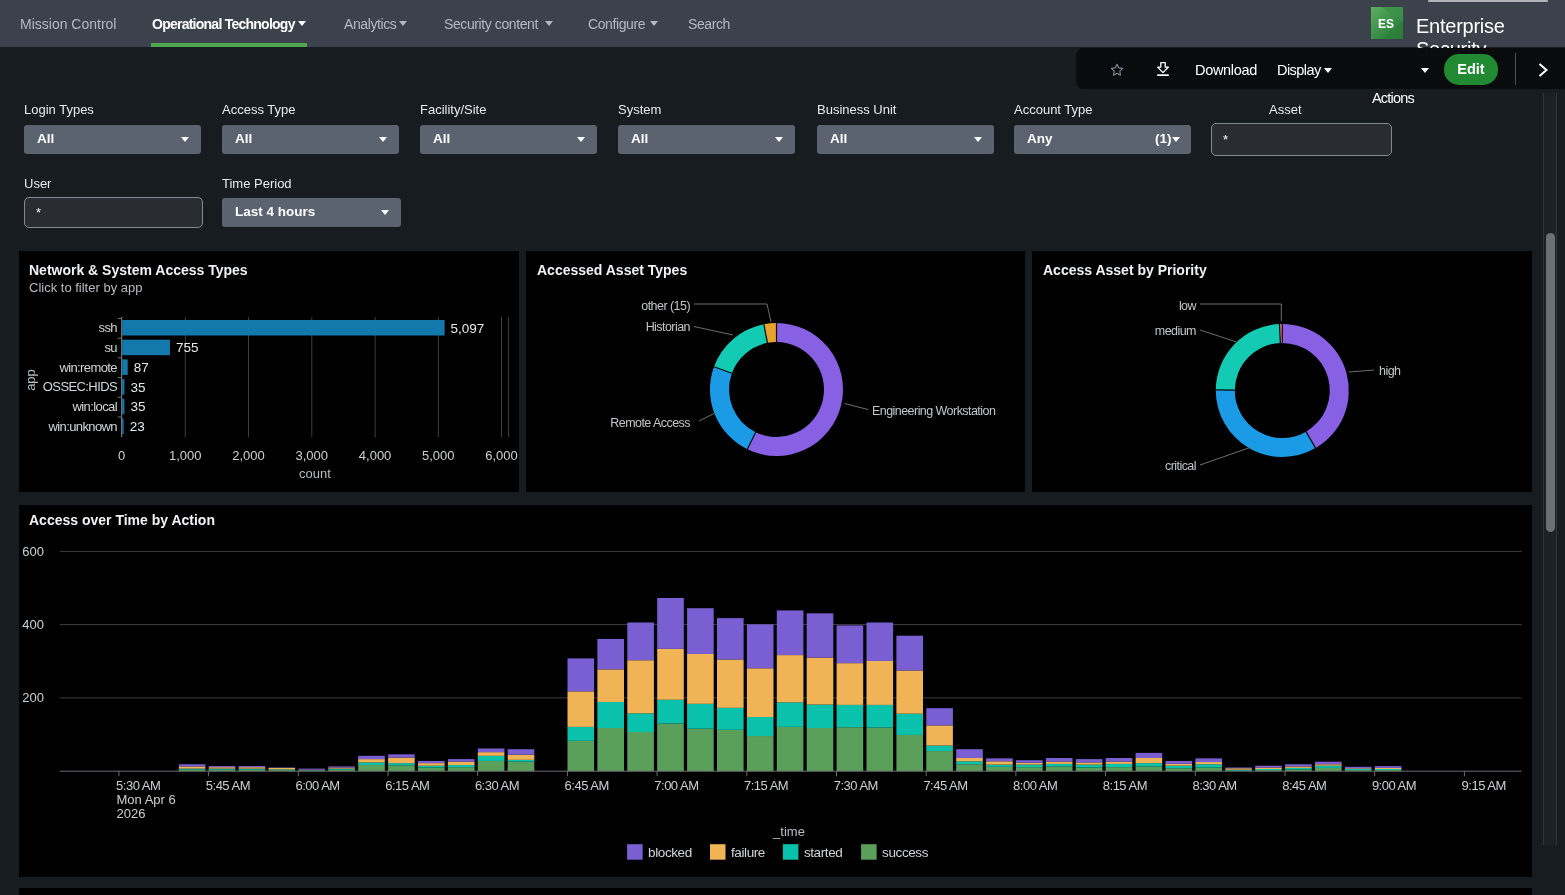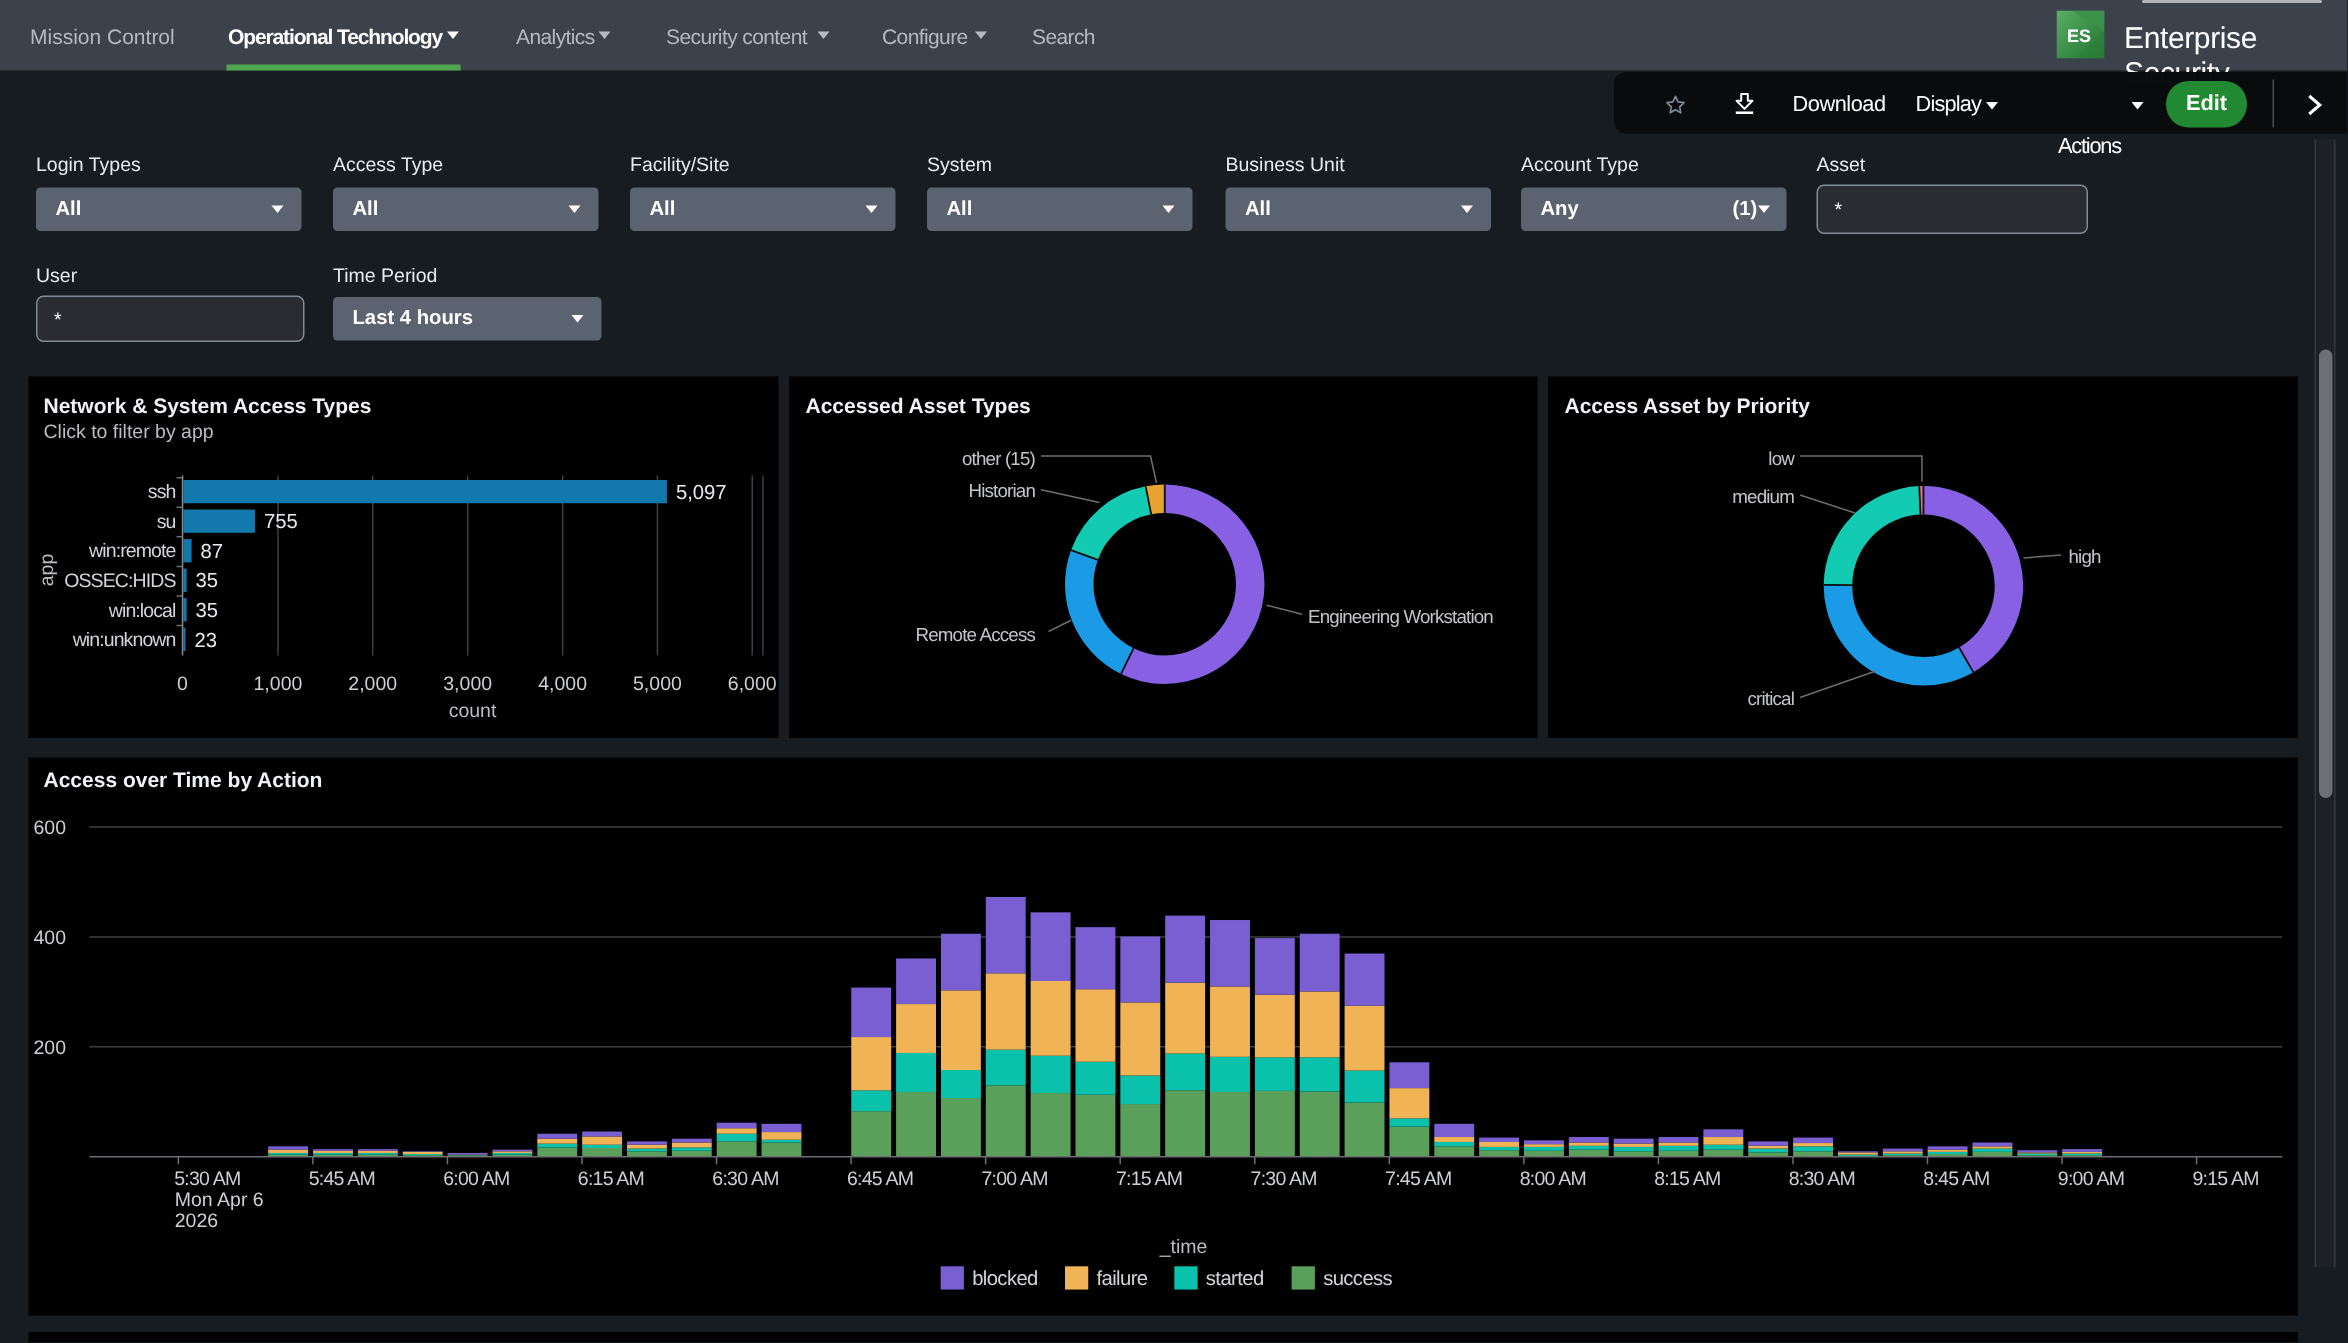--- a/index.html
+++ b/index.html
@@ -56,21 +56,21 @@
 <div class="abs" style="left:1515px;top:53px;width:1px;height:32px;background:#4a4e52;"></div>
 <svg class="abs" style="left:1535px;top:62px;" width="16" height="16" viewBox="0 0 16 16">
 <path d="M4.5 2 L11.5 8 4.5 14" fill="none" stroke="#fff" stroke-width="2"></path>
     </svg>
 <div class="flabel" style="left:24px;top:102px;">Login Types</div>
 <div class="flabel" style="left:222px;top:102px;">Access Type</div>
 <div class="flabel" style="left:420px;top:102px;">Facility/Site</div>
 <div class="flabel" style="left:618px;top:102px;">System</div>
 <div class="flabel" style="left:817px;top:102px;">Business Unit</div>
 <div class="flabel" style="left:1014px;top:102px;">Account Type</div>
-<div class="flabel" style="left:1211px;top:102px;">Asset</div>
+<div class="flabel" style="left:1269px;top:102px;">Asset</div>
 <div class="ddl" style="left:24px;top:125px;width:177px;">
       <span>All</span>
     </div>
 <div class="caret" style="left:181px;top:137px;"></div>
 <div class="ddl" style="left:222px;top:125px;width:177px;">
       <span>All</span>
     </div>
 <div class="caret" style="left:379px;top:137px;"></div>
 <div class="ddl" style="left:420px;top:125px;width:177px;">
       <span>All</span>

